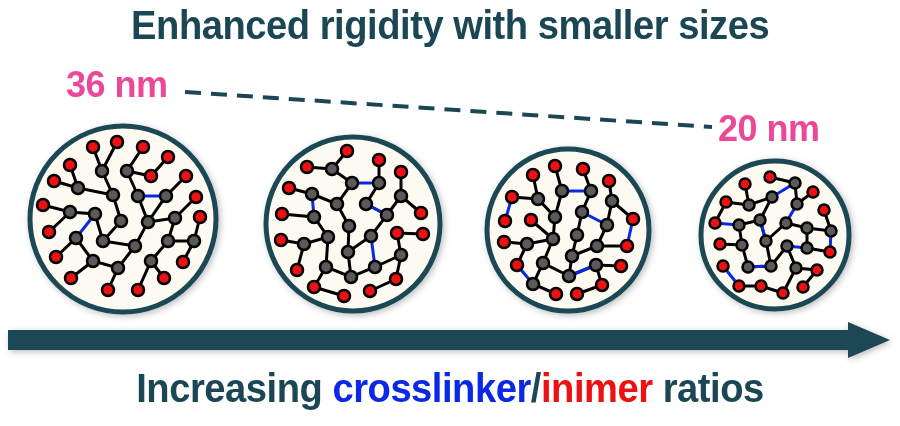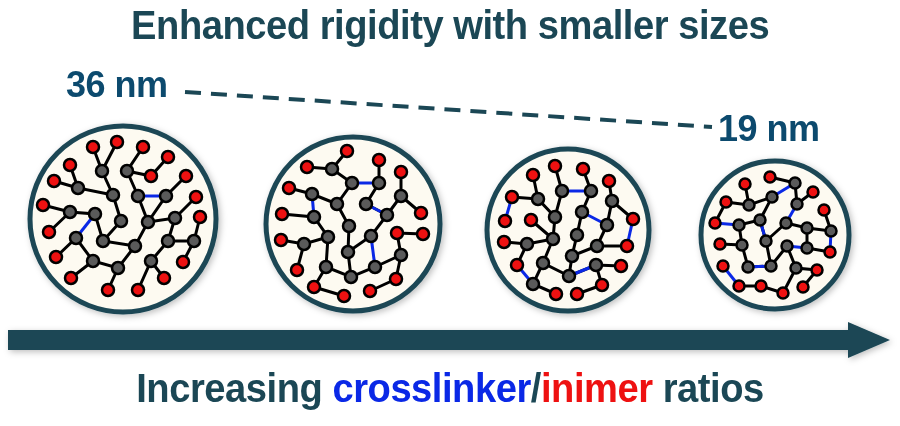--- a/index.html
+++ b/index.html
@@ -5,41 +5,41 @@
   html, body { margin: 0; padding: 0; background: #ffffff; }
   body { width: 900px; height: 426px; position: relative; overflow: hidden;
          font-family: "Liberation Sans", "DejaVu Sans", sans-serif; }
   .title {
     position: absolute; left: 0; top: 2px; width: 900px; text-align: center;
     font-weight: bold; font-size: 41px; color: #1b4755; letter-spacing: -0.5px;
     transform: scaleX(0.93); transform-origin: 452px 0;
     white-space: nowrap;
   }
   .size-label {
-    position: absolute; font-weight: bold; font-size: 36px; color: #0c4a6e;
+    position: absolute; font-weight: bold; font-size: 36px; color: #ec4899;
     white-space: nowrap; letter-spacing: -0.5px;
   }
   .size-left { left: 66px; top: 64px; }
   .size-right { left: 718px; top: 108px; }
   svg.art { position: absolute; left: 0; top: 0; }
   .caption {
     position: absolute; left: 0; top: 365px; width: 900px; text-align: center;
     font-weight: bold; font-size: 41px; color: #1b4755; letter-spacing: -0.5px;
     white-space: nowrap; transform: scaleX(0.93); transform-origin: 450px 0;
   }
   .caption .blue { color: #0a28e6; }
   .caption .red { color: #ee1111; }
 </style>
 </head>
 <body>
 
 <div class="title">Enhanced rigidity with smaller sizes</div>
 
 <div class="size-label size-left">36 nm</div>
-<div class="size-label size-right">19 nm</div>
+<div class="size-label size-right">20 nm</div>
 
 <svg class="art" width="900" height="426" viewBox="0 0 900 426">
   <defs>
     <filter id="shadow" x="-20%" y="-20%" width="140%" height="140%">
       <feDropShadow dx="2" dy="2" stdDeviation="3" flood-color="#000" flood-opacity="0.25"></feDropShadow>
     </filter>
   </defs>
 
   <line x1="185" y1="92" x2="712" y2="127" stroke="#1b4755" stroke-width="4" stroke-dasharray="16,10"></line>
 

